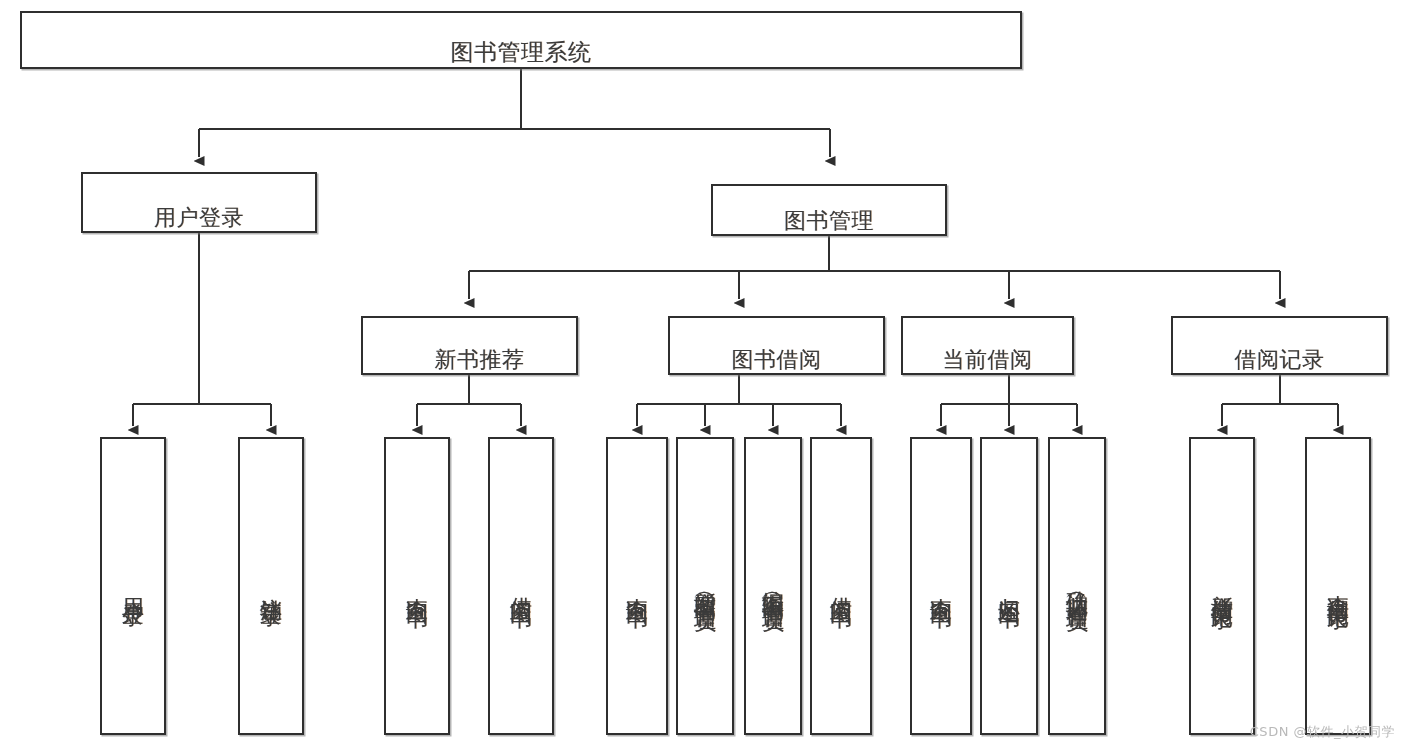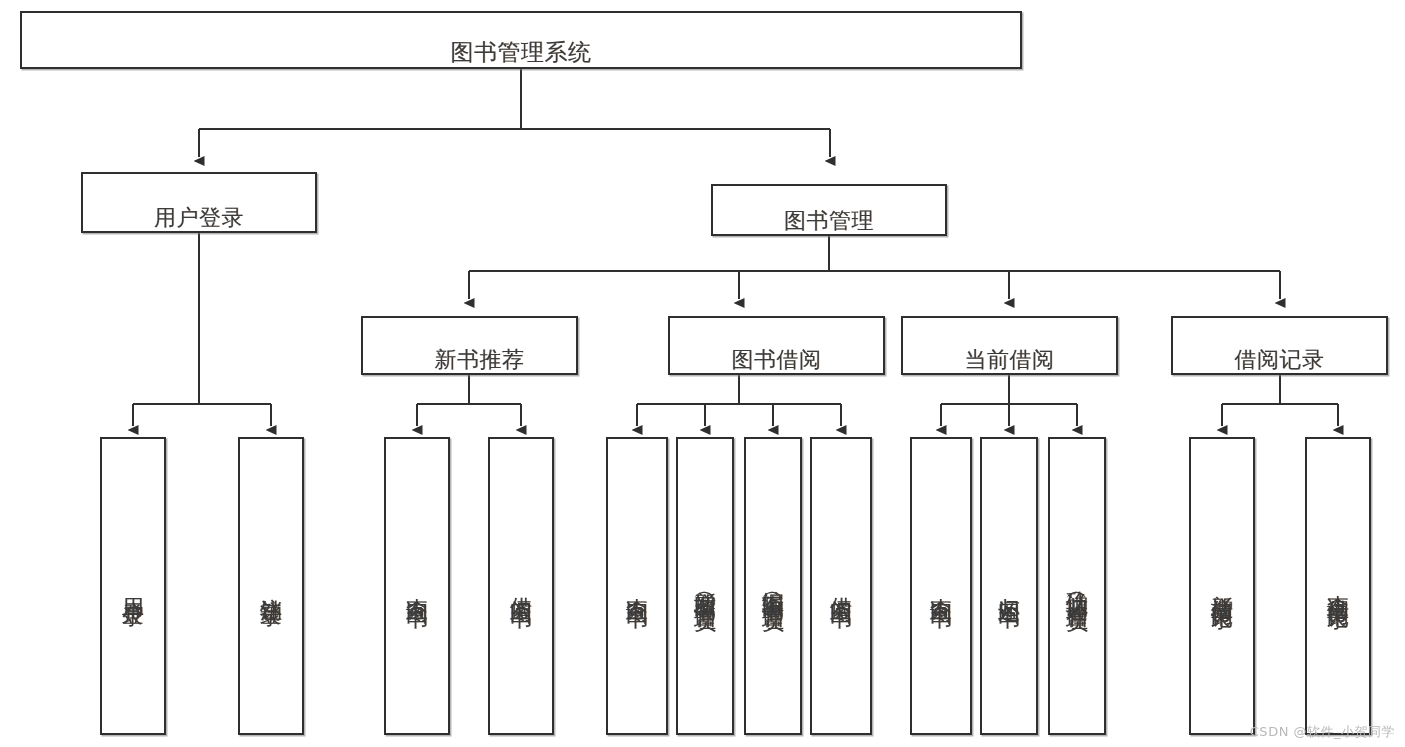--- a/index.html
+++ b/index.html
@@ -133,21 +133,21 @@
   </div>
 
   <div class="node" style="left:361px; top:316px; width:217px; height:59px;padding-left:20px;">
     <span class="lbl">新书推荐</span>
   </div>
 
   <div class="node" style="left:632px; top:316px; width:217px; height:59px;margin-left:36px;">
     <span class="lbl">图书借阅</span>
   </div>
 
-  <div class="node" style="left:901px; top:316px; width:217px; height:59px;">
+  <div class="node" style="left:901px; top:316px; width:173px; height:59px;">
     <span class="lbl">当前借阅</span>
   </div>
 
   <div class="node" style="left:1171px; top:316px; width:217px; height:59px;">
     <span class="lbl">借阅记录</span>
   </div>
 
   <div class="node leaf" style="left:100px; top:437px; width:66px; height:298px;">
     <span class="lbl">用户登录</span>
   </div>

